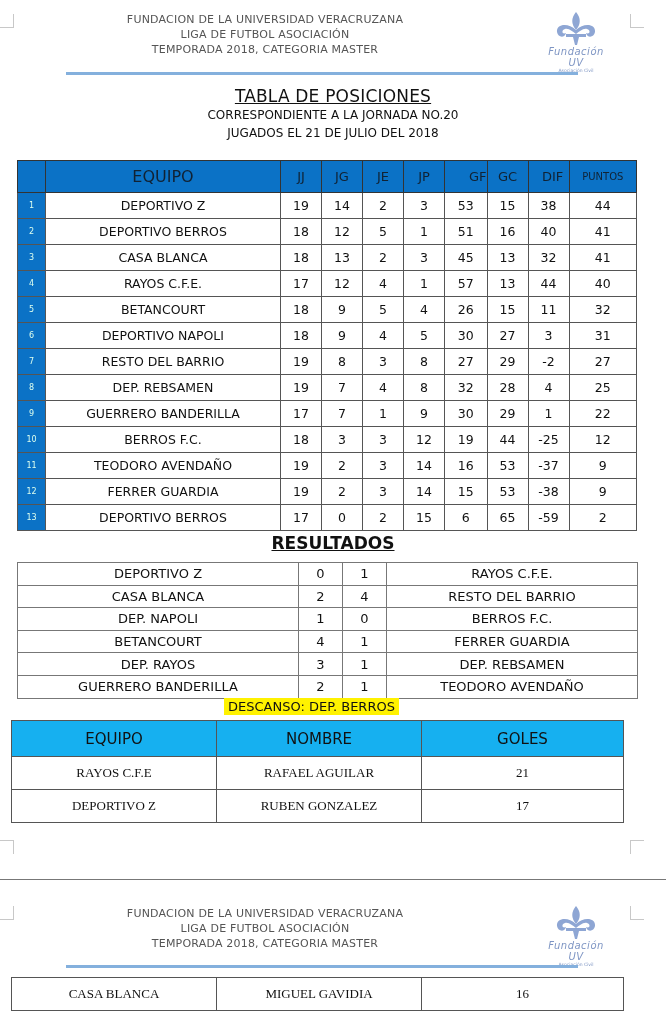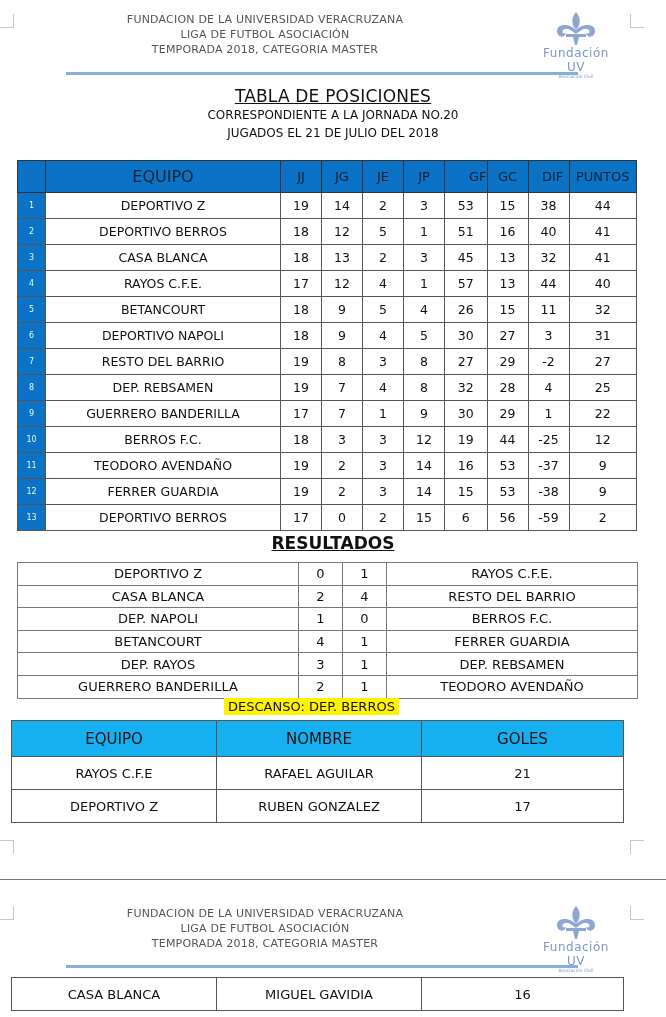--- a/index.html
+++ b/index.html
@@ -2,41 +2,41 @@
 <html><head>
 <meta charset="utf-8">
 <style>
   * { box-sizing: border-box; margin: 0; padding: 0; }
   body { width: 666px; height: 1017px; background: #fff; font-family: "DejaVu Sans", sans-serif; color: #111; position: relative; overflow: hidden; }
   .crop { position: absolute; border-color: #c8c8c8; border-style: solid; border-width: 0; width: 14px; height: 14px; }
   .page-header { position: absolute; left: 0; width: 666px; height: 80px; }
   .org-lines { position: absolute; left: 110px; width: 310px; text-align: center; font-size: 11px; line-height: 15px; color: #555; letter-spacing: 0.2px; }
   .logo { position: absolute; left: 540px; width: 72px; text-align: center; }
   .logo svg { display: block; margin: 0 auto; }
-  .logo .l1 { font-size: 12px; color: #7f96c4; letter-spacing: 0.5px; }
+  .logo .l1 { font-size: 10px; color: #7f96c4; letter-spacing: 0.5px; font-style: italic; }
   .logo .l2 { font-size: 4.5px; color: #7f96c4; }
   .hrule { position: absolute; left: 66px; width: 512px; height: 3px; background: #84b0dd; }
   .title-block { position: absolute; top: 86px; left: 0; width: 666px; text-align: center; }
   .title { font-size: 17px; text-decoration: underline; letter-spacing: 0.2px; }
   .sub { font-size: 12px; line-height: 18px; }
   table { border-collapse: collapse; }
   .standings { position: absolute; top: 160px; left: 17px; width: 620px; font-size: 12.5px; }
   .standings td, .standings th { border: 1px solid #555; text-align: center; height: 26px; font-weight: normal; }
   .standings thead th { background: #0b72c6; color: #123; height: 32px; font-size: 13px; border-color: #333; }
   .standings thead th.eq { font-size: 16px; }
-  .standings thead th.pts { font-size: 13px; }
+  .standings thead th.pts { font-size: 10px; }
   .standings td.pos { background: #0b72c6; color: #dfe; font-size: 8px; width: 28px; }
   .results-title { position: absolute; top: 533px; left: 0; width: 666px; text-align: center; font-size: 17px; text-decoration: underline; font-weight: bold; }
   .results { position: absolute; top: 562px; left: 17px; width: 621px; font-size: 13px; }
   .results td { border: 1px solid #777; text-align: center; height: 22.6px; }
   .rest { position: absolute; top: 698px; left: 224px; background: #fff200; font-size: 13px; padding: 1px 4px; }
   .scorers { position: absolute; left: 11px; width: 613px; font-size: 13px; }
   .scorers td, .scorers th { border: 1px solid #555; text-align: center; font-weight: normal; }
   .scorers th { background: #16b0f0; height: 36px; font-size: 15px; }
-  .scorers td { height: 33px; }
+  .scorers td { height: 33px; font-family: Liberation Serif, serif; }
   .page-break { position: absolute; top: 879px; left: 0; width: 666px; height: 1px; background: #777; }
 </style>
 </head>
 <body>
 
 <div class="crop" style="top:14px;left:0;border-bottom-width:1px;border-right-width:1px;"></div>
 <div class="crop" style="top:14px;left:630px;border-bottom-width:1px;border-left-width:1px;"></div>
 <div class="crop" style="top:840px;left:0;border-top-width:1px;border-right-width:1px;"></div>
 <div class="crop" style="top:840px;left:630px;border-top-width:1px;border-left-width:1px;"></div>
 
@@ -227,21 +227,21 @@
         <td>9</td>
       </tr>
       <tr>
         <td class="pos">13</td>
         <td>DEPORTIVO BERROS</td>
         <td>17</td>
         <td>0</td>
         <td>2</td>
         <td>15</td>
         <td>6</td>
-        <td>56</td>
+        <td>65</td>
         <td>-59</td>
         <td>2</td>
       </tr>
     </tbody>
 </table>
 
 <div class="results-title">RESULTADOS</div>
 <table class="results">
   <tbody id="results-body">
       <tr>

